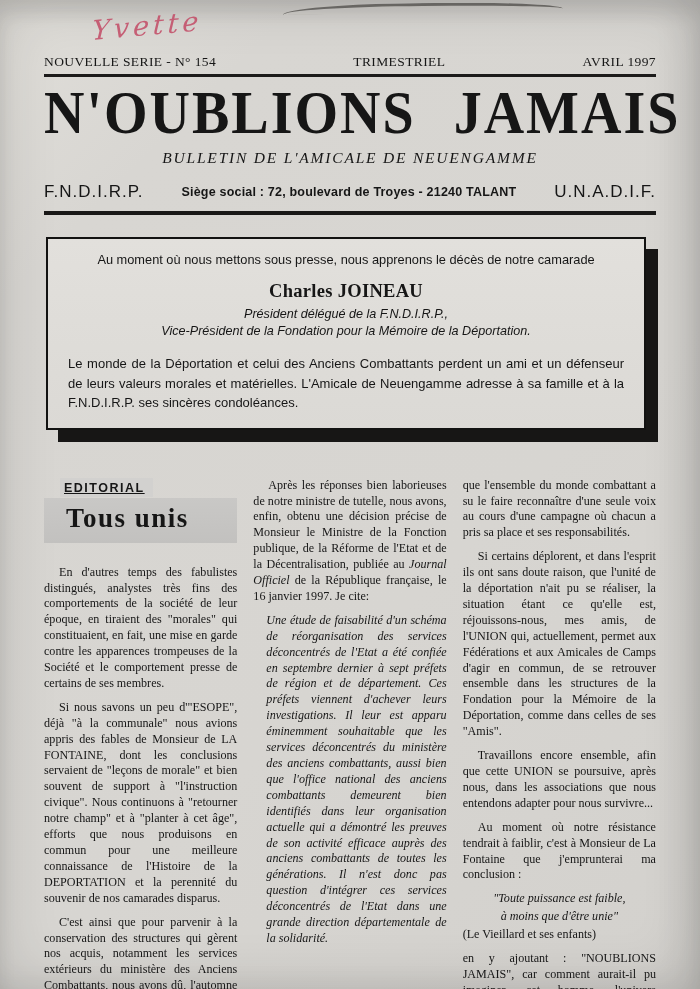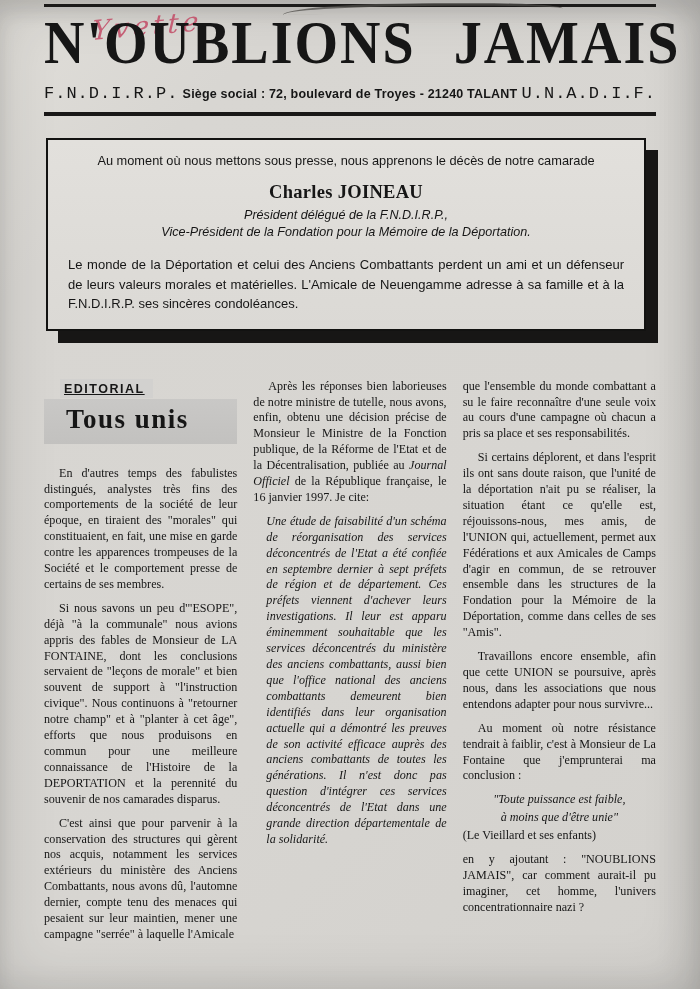--- a/index.html
+++ b/index.html
@@ -58,21 +58,21 @@
     font-style:italic;
     font-size:15.5px;
     letter-spacing:1.8px;
     margin-top:10px;
     white-space:nowrap;
   }
   .org-row{
     display:flex;justify-content:space-between;align-items:center;
     margin-top:15px;
   }
-  .org-name{font-family:Liberation Mono, monospace;font-size:17px;letter-spacing:1px;}
+  .org-name{font-family:Liberation Sans, sans-serif;font-size:17px;letter-spacing:1px;}
   .org-addr{font-family:"Liberation Sans", sans-serif;font-weight:bold;font-size:12.5px;letter-spacing:.2px;}
   .rule-thick{height:4px;background:#191817;margin-top:9px;}
   
   .obit{
     margin:22px 10px 0 2px;
     border:2px solid #121211;
     background:linear-gradient(180deg,#e2e0dc, #dbd9d5);
     box-shadow:12px 12px 0 0 #171615;
     padding:13px 20px 15px;
     font-family:"Liberation Sans", sans-serif;
@@ -132,22 +132,28 @@
 
 <div class="page">
 
   <div class="scan-squiggle"></div>
 
   <div class="annotation" id="annotation" style="color: rgb(195, 75, 102);">Yvette</div>
 
   <div class="content">
 
     <div>
+      <div class="mast-row">
+        <span>NOUVELLE SERIE - N° 154</span>
+        <span>TRIMESTRIEL</span>
+        <span>AVRIL 1997</span>
+      </div>
       <div class="rule-thin"></div>
       <div class="title">N'OUBLIONS JAMAIS</div>
+      <div class="subtitle">BULLETIN DE L'AMICALE DE NEUENGAMME</div>
       <div class="org-row">
         <span class="org-name">F.N.D.I.R.P.</span>
         <span class="org-addr">Siège social : 72, boulevard de Troyes - 21240 TALANT</span>
         <span class="org-name">U.N.A.D.I.F.</span>
       </div>
       <div class="rule-thick"></div>
     </div>
 
     <div class="obit">
       <div class="obit-intro">Au moment où nous mettons sous presse, nous apprenons le décès de notre camarade</div>

